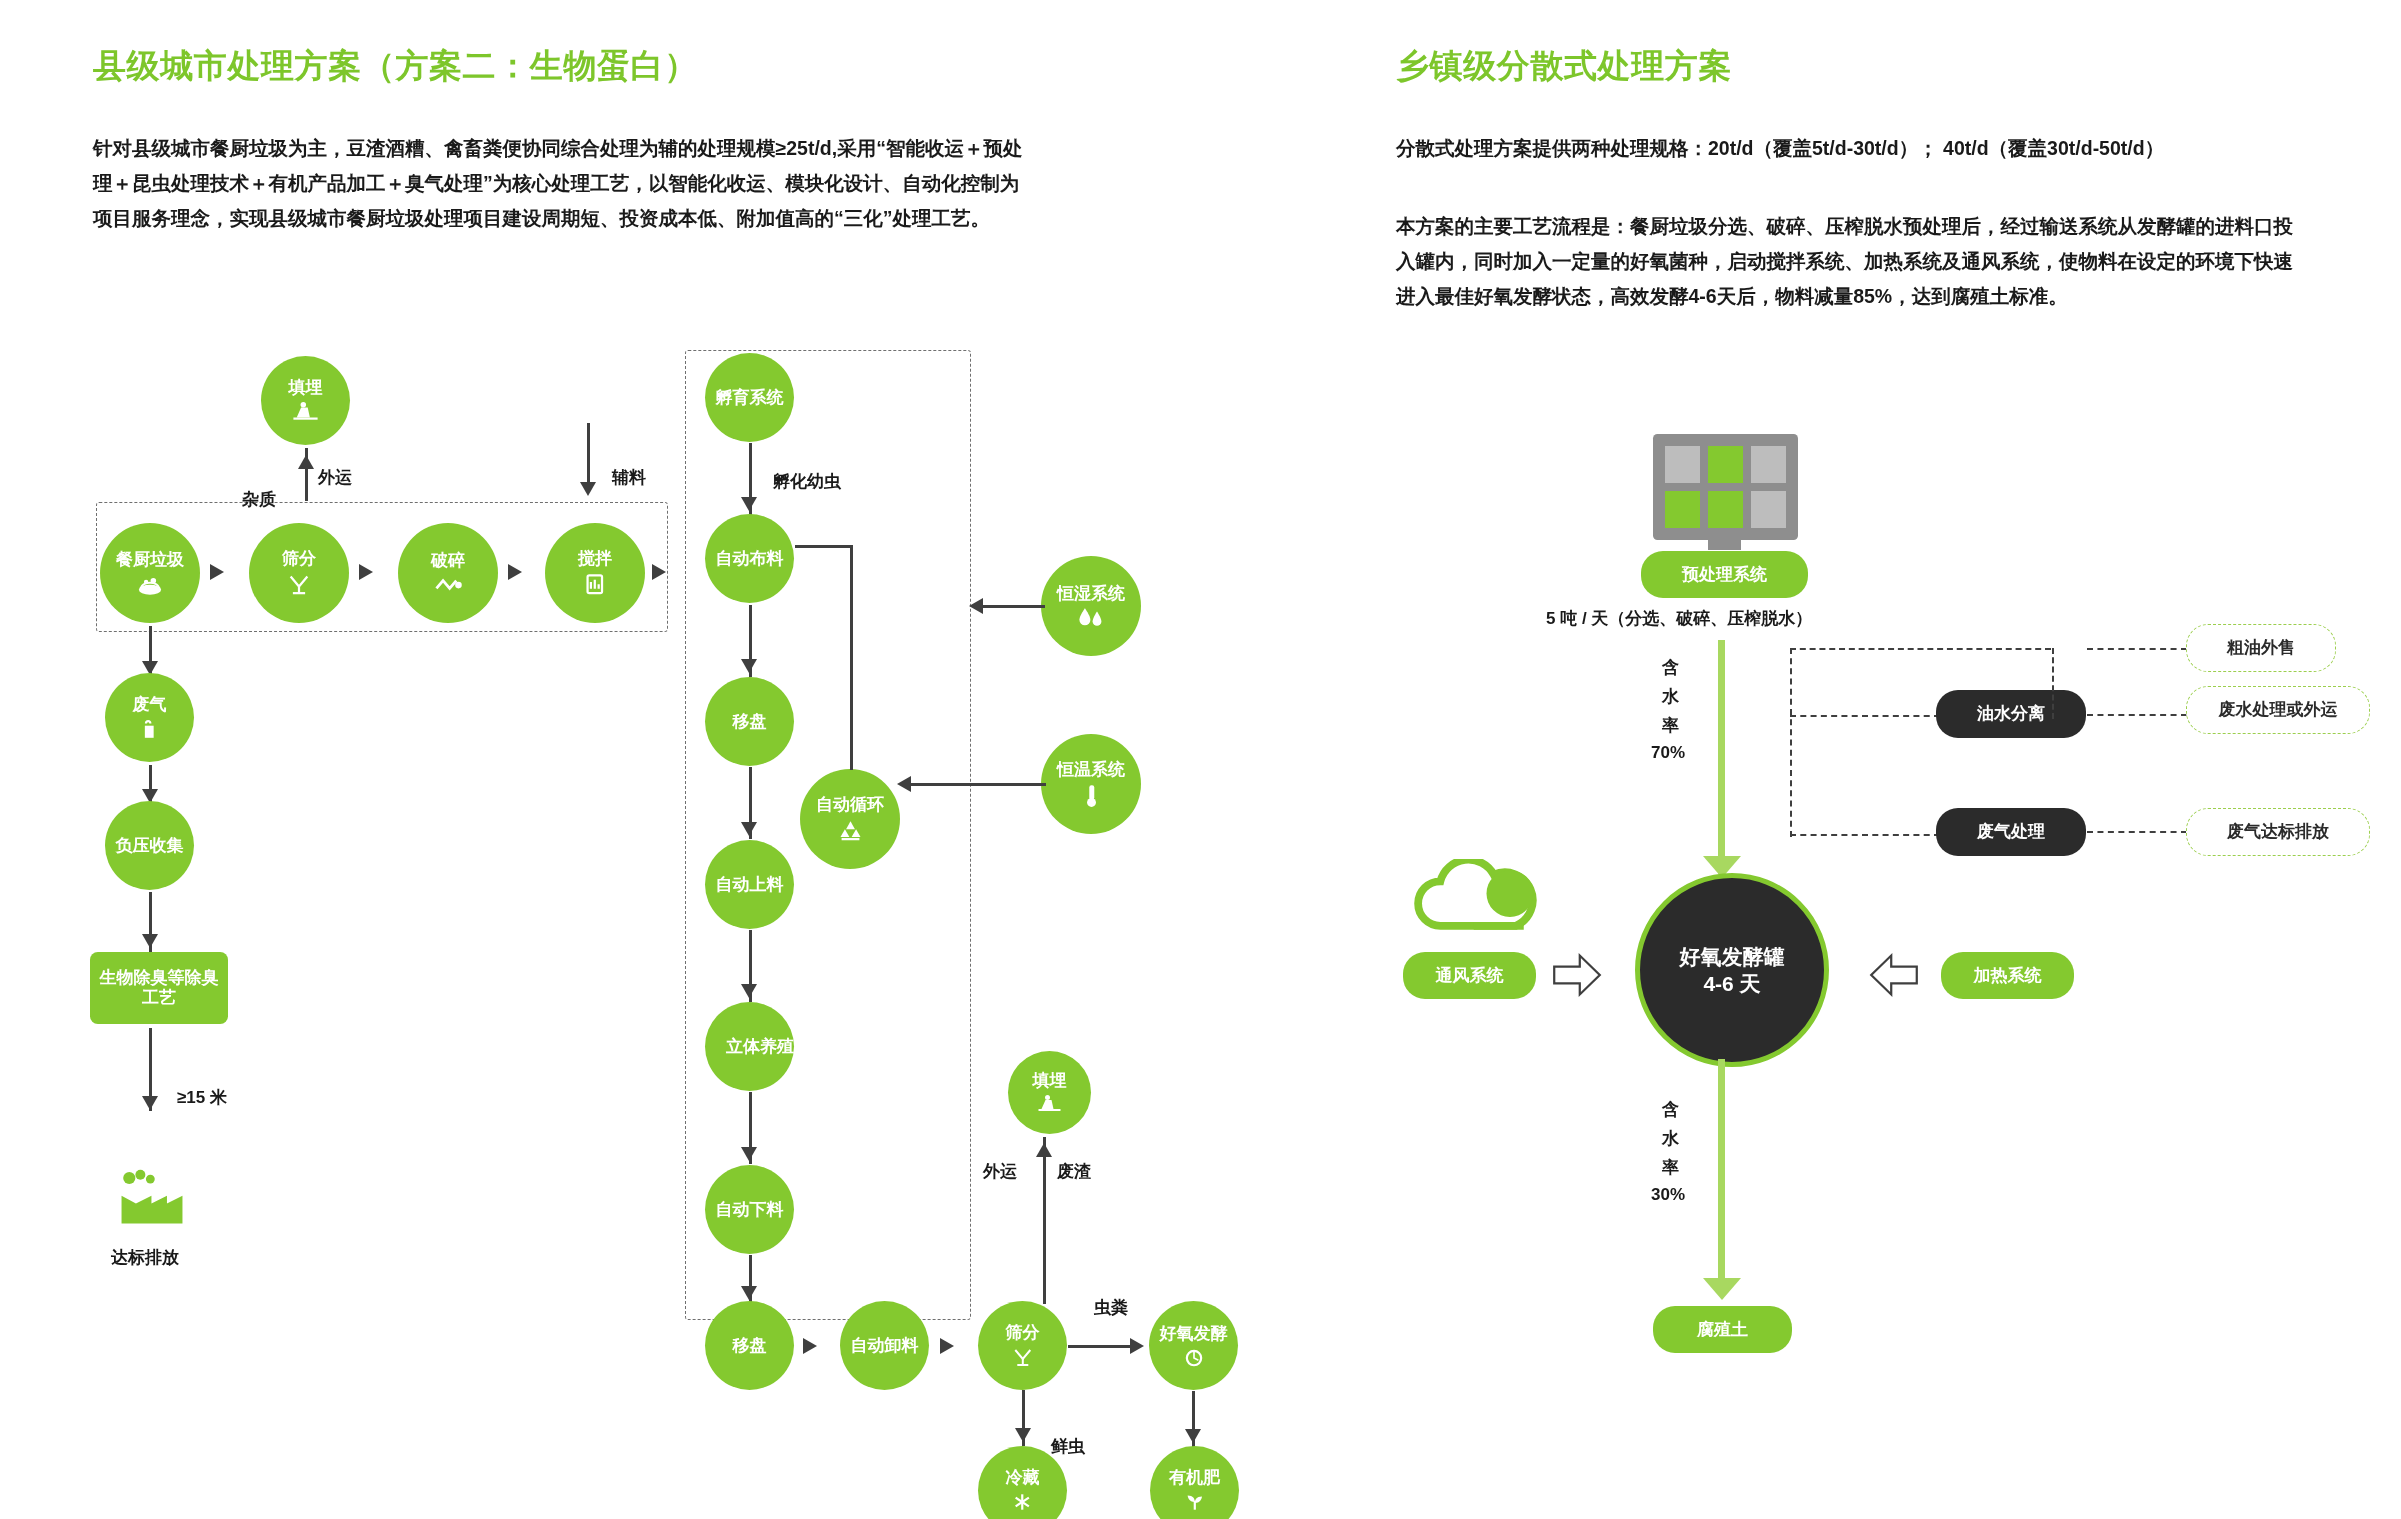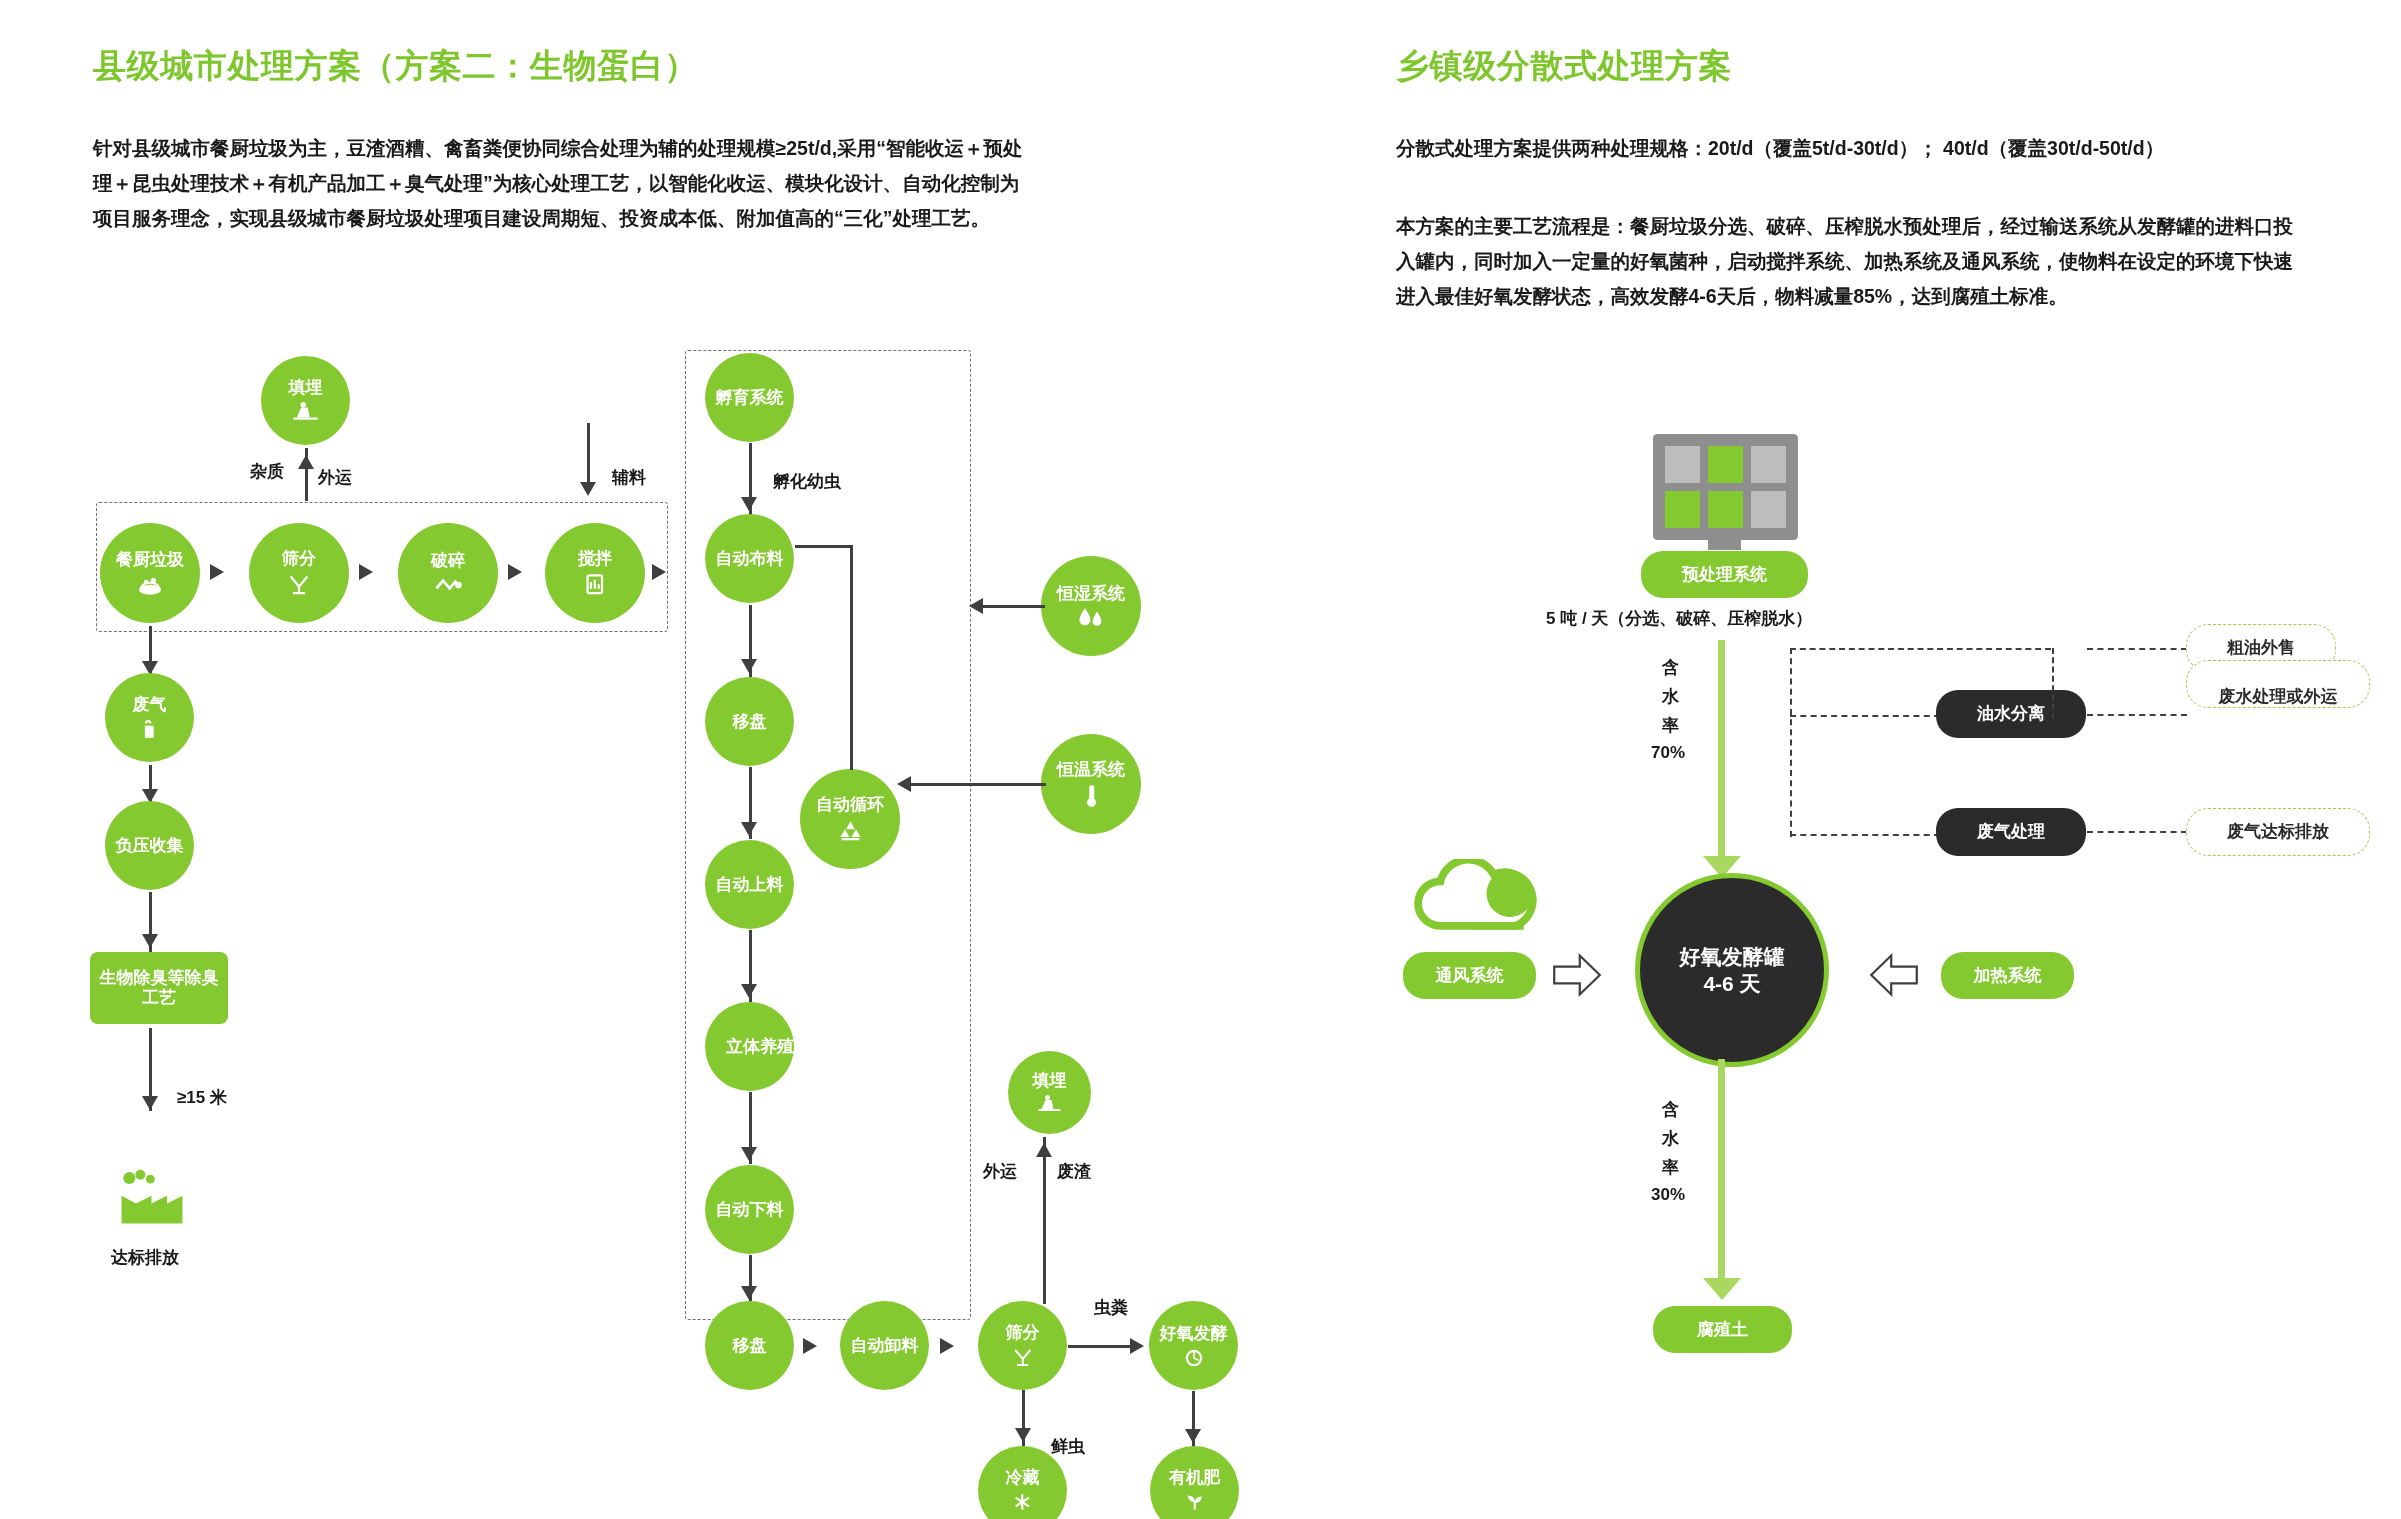--- a/index.html
+++ b/index.html
@@ -129,21 +129,21 @@
   <div class="node circle" style="left:261px;top:356px;width:89px;height:89px;">
     <span>填埋</span>
     <span class="gi">
       <svg width="29" height="22" viewBox="0 0 52 40">
           <path d="M4 34 L48 34 L48 30 L4 30 Z" fill="#fff"></path>
           <path d="M10 30 L18 12 L30 12 L34 30 Z" fill="#fff"></path>
           <circle cx="22" cy="7" r="5" fill="#fff"></circle>
         </svg>
     </span>
   </div>
-  <div class="lbl" style="left:242px;top:460px;margin-left:8px;">杂质</div>
+  <div class="lbl" style="left:242px;top:488px;">杂质</div>
   <div class="lbl" style="left:318px;top:466px;">外运</div>
   <div class="ln v" style="left:305px;top:448px;height:53px;"></div>
   <div class="arrow ar-u" style="left:298px;top:455px;"></div>
 
   <div class="lbl" style="left:612px;top:466px;">辅料</div>
   <div class="ln v" style="left:587px;top:423px;height:67px;"></div>
   <div class="arrow ar-d" style="left:580px;top:482px;"></div>
 
   <div class="node circle" style="left:100px;top:523px;width:100px;height:100px;">
     <span>餐厨垃圾</span>
@@ -449,21 +449,21 @@
   </div>
 
   <div class="dash" style="left:2087px;top:648px;width:100px;"></div>
   <div class="dash" style="left:2087px;top:714px;width:100px;"></div>
   <div class="dash" style="left:2087px;top:831px;width:100px;"></div>
   <div class="dashv" style="left:2052px;top:648px;height:71px;"></div>
 
   <div class="node outlinepill" style="left:2186px;top:624px;width:150px;height:48px;display:flex;align-items:center;">
     <span>粗油外售</span>
   </div>
-  <div class="node outlinepill" style="left:2186px;top:660px;width:184px;height:48px;display:flex;align-items:center;justify-content:flex-end;">
+  <div class="node outlinepill" style="left:2186px;top:686px;width:184px;height:48px;display:flex;align-items:center;justify-content:center;">
     <span>废水处理或外运</span>
   </div>
   <div class="node outlinepill" style="left:2186px;top:808px;width:184px;height:48px;display:flex;align-items:center;justify-content:center;">
     <span>废气达标排放</span>
   </div>
 
   <div class="ring" style="left:1635px;top:873px;width:184px;height:184px;">
     <div>
       <div>好氧发酵罐</div>
       <div>4-6 天</div>

